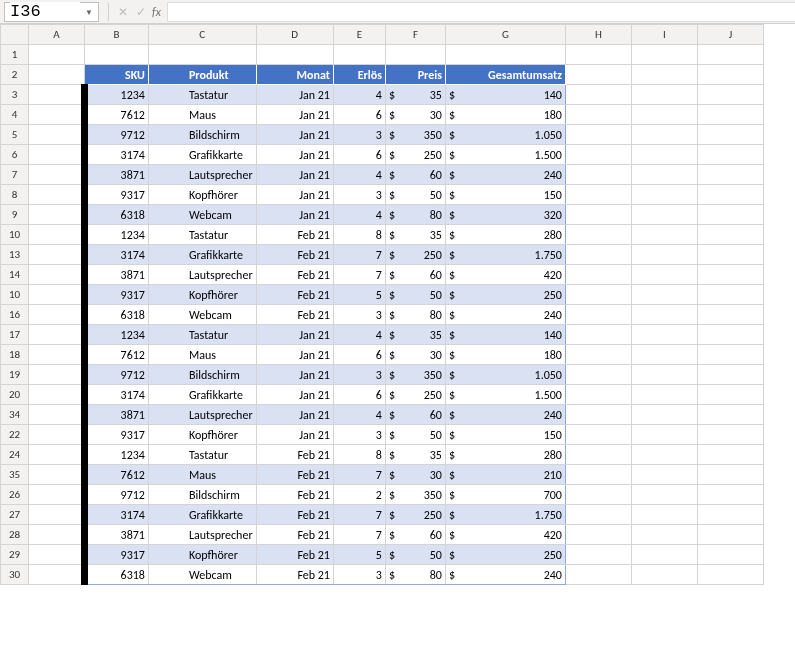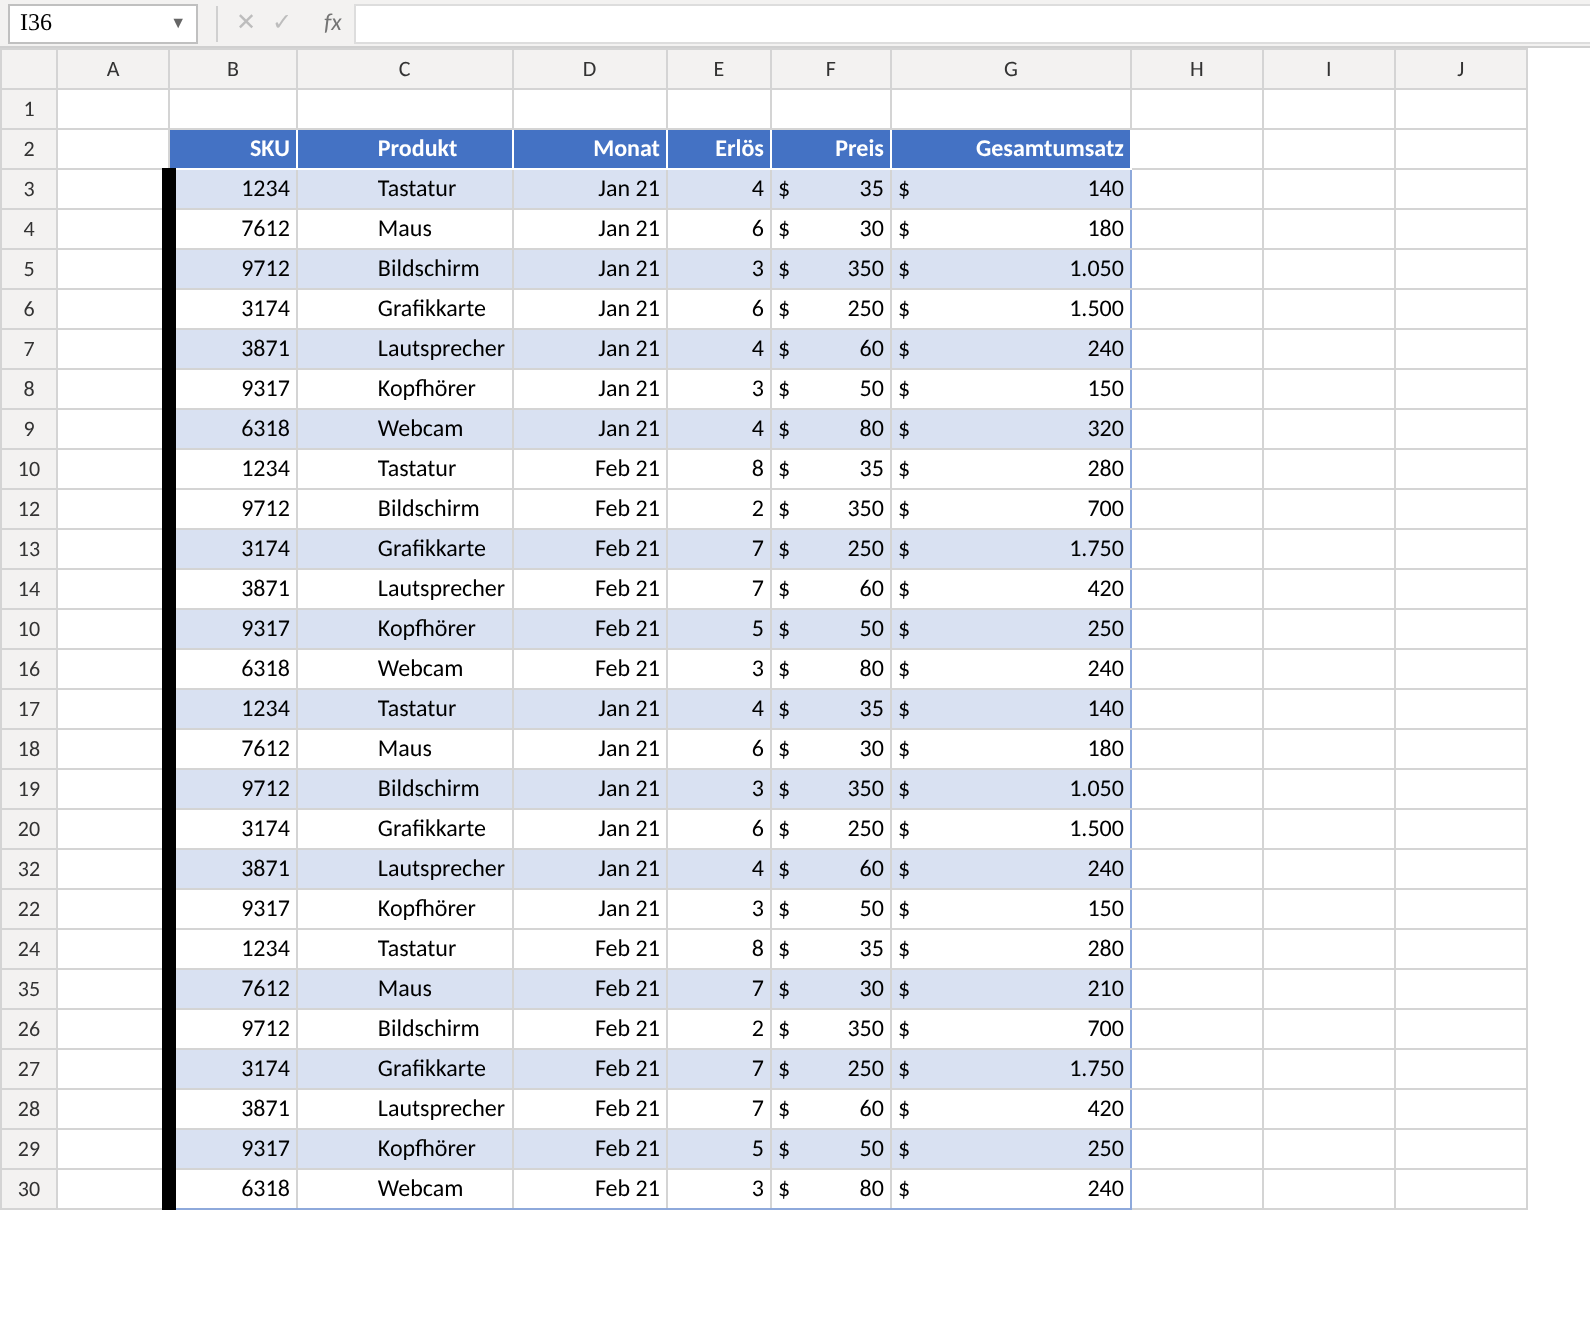--- a/index.html
+++ b/index.html
@@ -22,39 +22,39 @@
       background: #fff;
       border: 1px solid #c0c0c0;
       display: flex;
       align-items: center;
       padding: 0 5px;
       margin: 0 4px;
     }
     .name-box input {
       border: none;
       outline: none;
-      font-size: 12px;
+      font-size: 17px;
       width: 70px;
-      font-family: Liberation Serif, serif;
+      font-family: Liberation Mono, monospace;
     }
     .name-box .dd {
       margin-left: auto;
       font-size: 8px;
       color: #666;
     }
     .fb-sep { width:1px; height:18px; background:#d0d0d0; margin:0 5px; }
     .fb-btn {
       width: 18px;
       height: 18px;
       display:flex;align-items:center;justify-content:center;
       color:#bdbdbd;
       font-size:12px;
       cursor: default;
     }
-    .fx { font-style: italic; color:#757575; font-size: 12px; margin-left:12px;}
+    .fx { font-style: italic; color:#757575; font-size: 12px; margin-left:2px;}
     .formula-input {
       flex: 1;
       height: 20px;
       background:#fff;
       border:1px solid #ddd;
       margin-left:6px;
       border-right:none;
     }
     .grid-wrap {
       position: relative;
@@ -345,43 +345,20 @@
             <div class="cur-cell">
               <span class="cur-sym">$</span>
               <span>280</span>
             </div>
           </td>
           <td class="col-H"></td>
           <td class="col-I"></td>
           <td class="col-J"></td>
         </tr>
         <tr>
-          <th class="rowhead">12</th>
-          <td class="col-A"></td>
-          <td class=" num-r col-B tbl-border-l ">9712</td>
-          <td class=" txt-l col-C ">Bildschirm</td>
-          <td class=" num-r col-D ">Feb 21</td>
-          <td class=" num-r col-E ">2</td>
-          <td class=" col-F ">
-            <div class="cur-cell">
-              <span class="cur-sym">$</span>
-              <span>350</span>
-            </div>
-          </td>
-          <td class=" col-G tbl-border-r ">
-            <div class="cur-cell">
-              <span class="cur-sym">$</span>
-              <span>700</span>
-            </div>
-          </td>
-          <td class="col-H"></td>
-          <td class="col-I"></td>
-          <td class="col-J"></td>
-        </tr>
-        <tr>
           <th class="rowhead">13</th>
           <td class="col-A"></td>
           <td class="band num-r col-B tbl-border-l ">3174</td>
           <td class="band txt-l col-C ">Grafikkarte</td>
           <td class="band num-r col-D ">Feb 21</td>
           <td class="band num-r col-E ">7</td>
           <td class="band col-F ">
             <div class="cur-cell">
               <span class="cur-sym">$</span>
               <span>250</span>
@@ -552,21 +529,21 @@
             <div class="cur-cell">
               <span class="cur-sym">$</span>
               <span>1.500</span>
             </div>
           </td>
           <td class="col-H"></td>
           <td class="col-I"></td>
           <td class="col-J"></td>
         </tr>
         <tr>
-          <th class="rowhead">32</th>
+          <th class="rowhead">34</th>
           <td class="col-A"></td>
           <td class="band num-r col-B tbl-border-l ">3871</td>
           <td class="band txt-l col-C ">Lautsprecher</td>
           <td class="band num-r col-D ">Jan 21</td>
           <td class="band num-r col-E ">4</td>
           <td class="band col-F ">
             <div class="cur-cell">
               <span class="cur-sym">$</span>
               <span>60</span>
             </div>

